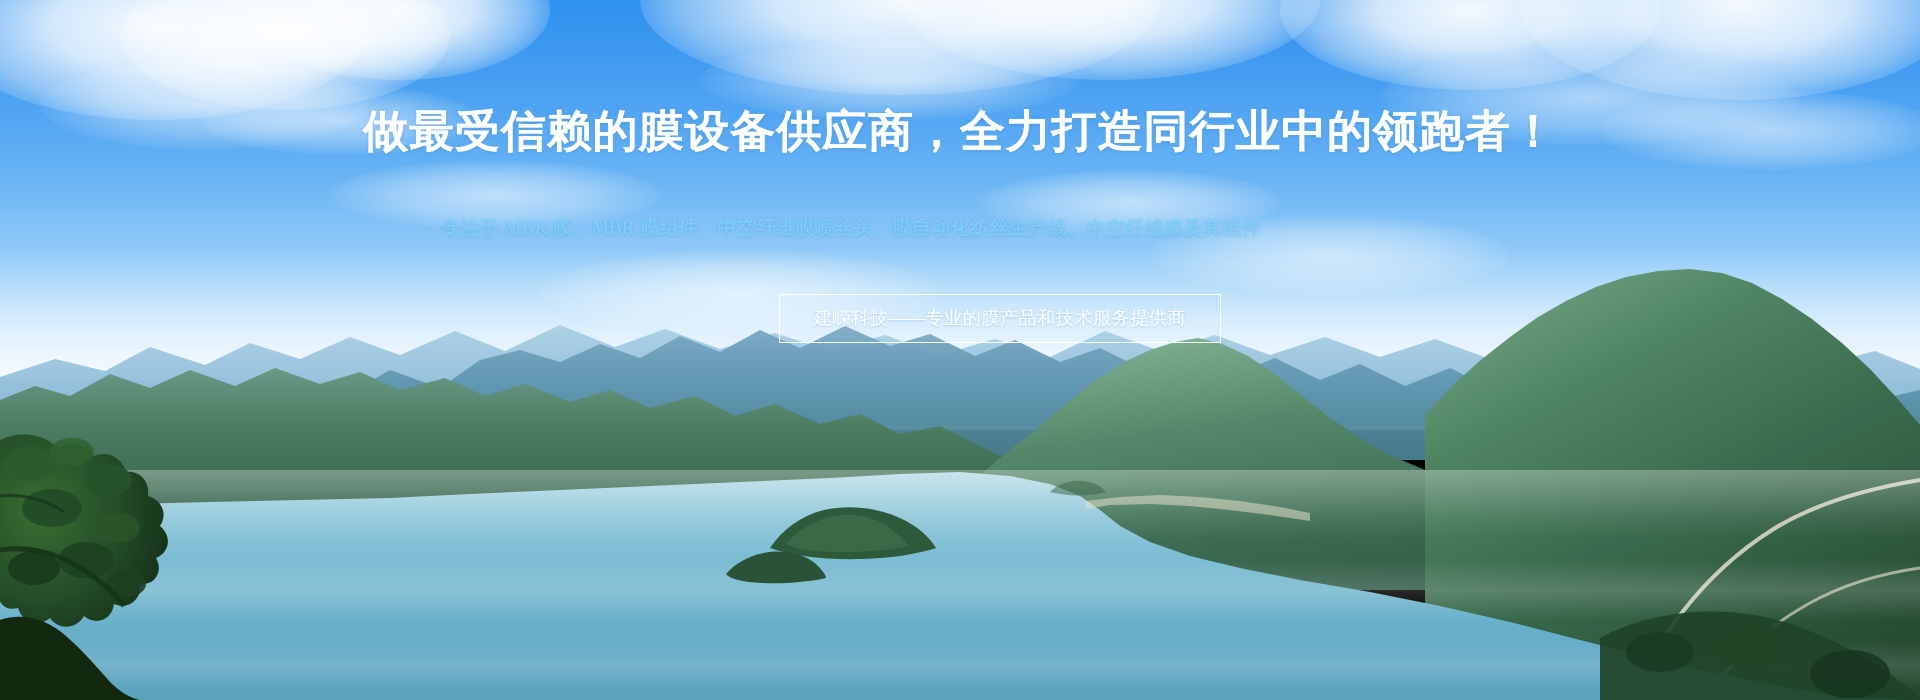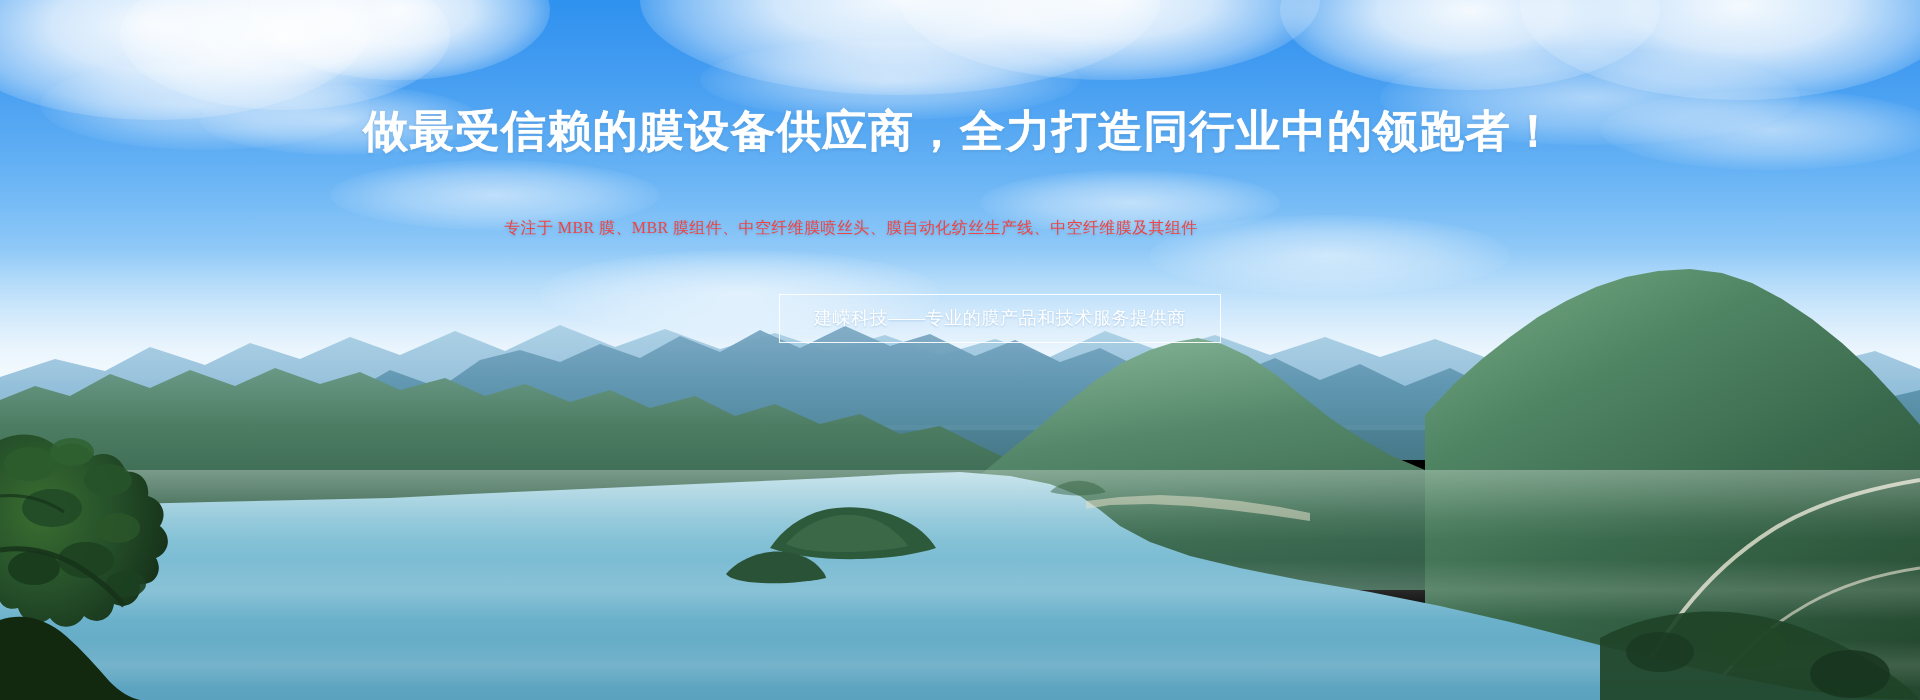--- a/index.html
+++ b/index.html
@@ -104,22 +104,22 @@
       0 0 1px rgba(255,255,255,0.9),
       0 1px 3px rgba(40,110,170,0.35);
     transform: scaleX(1.02);
   }
 
   .subline {
     position: absolute;
     left: 0; top: 213px;
     width: 1702px;
     text-align: center;
-    color: #ef4444;
-    font-size: 16px;
+    color: #7dd3fc;
+    font-size: 19px;
     line-height: 30px;
     font-weight: 400;
     letter-spacing: 0.4px;
     white-space: nowrap;
     text-shadow: 0 1px 3px rgba(40,110,170,0.30);
   }
 
   .tagbox-wrap {
     position: absolute;
     left: 0; top: 294px;

